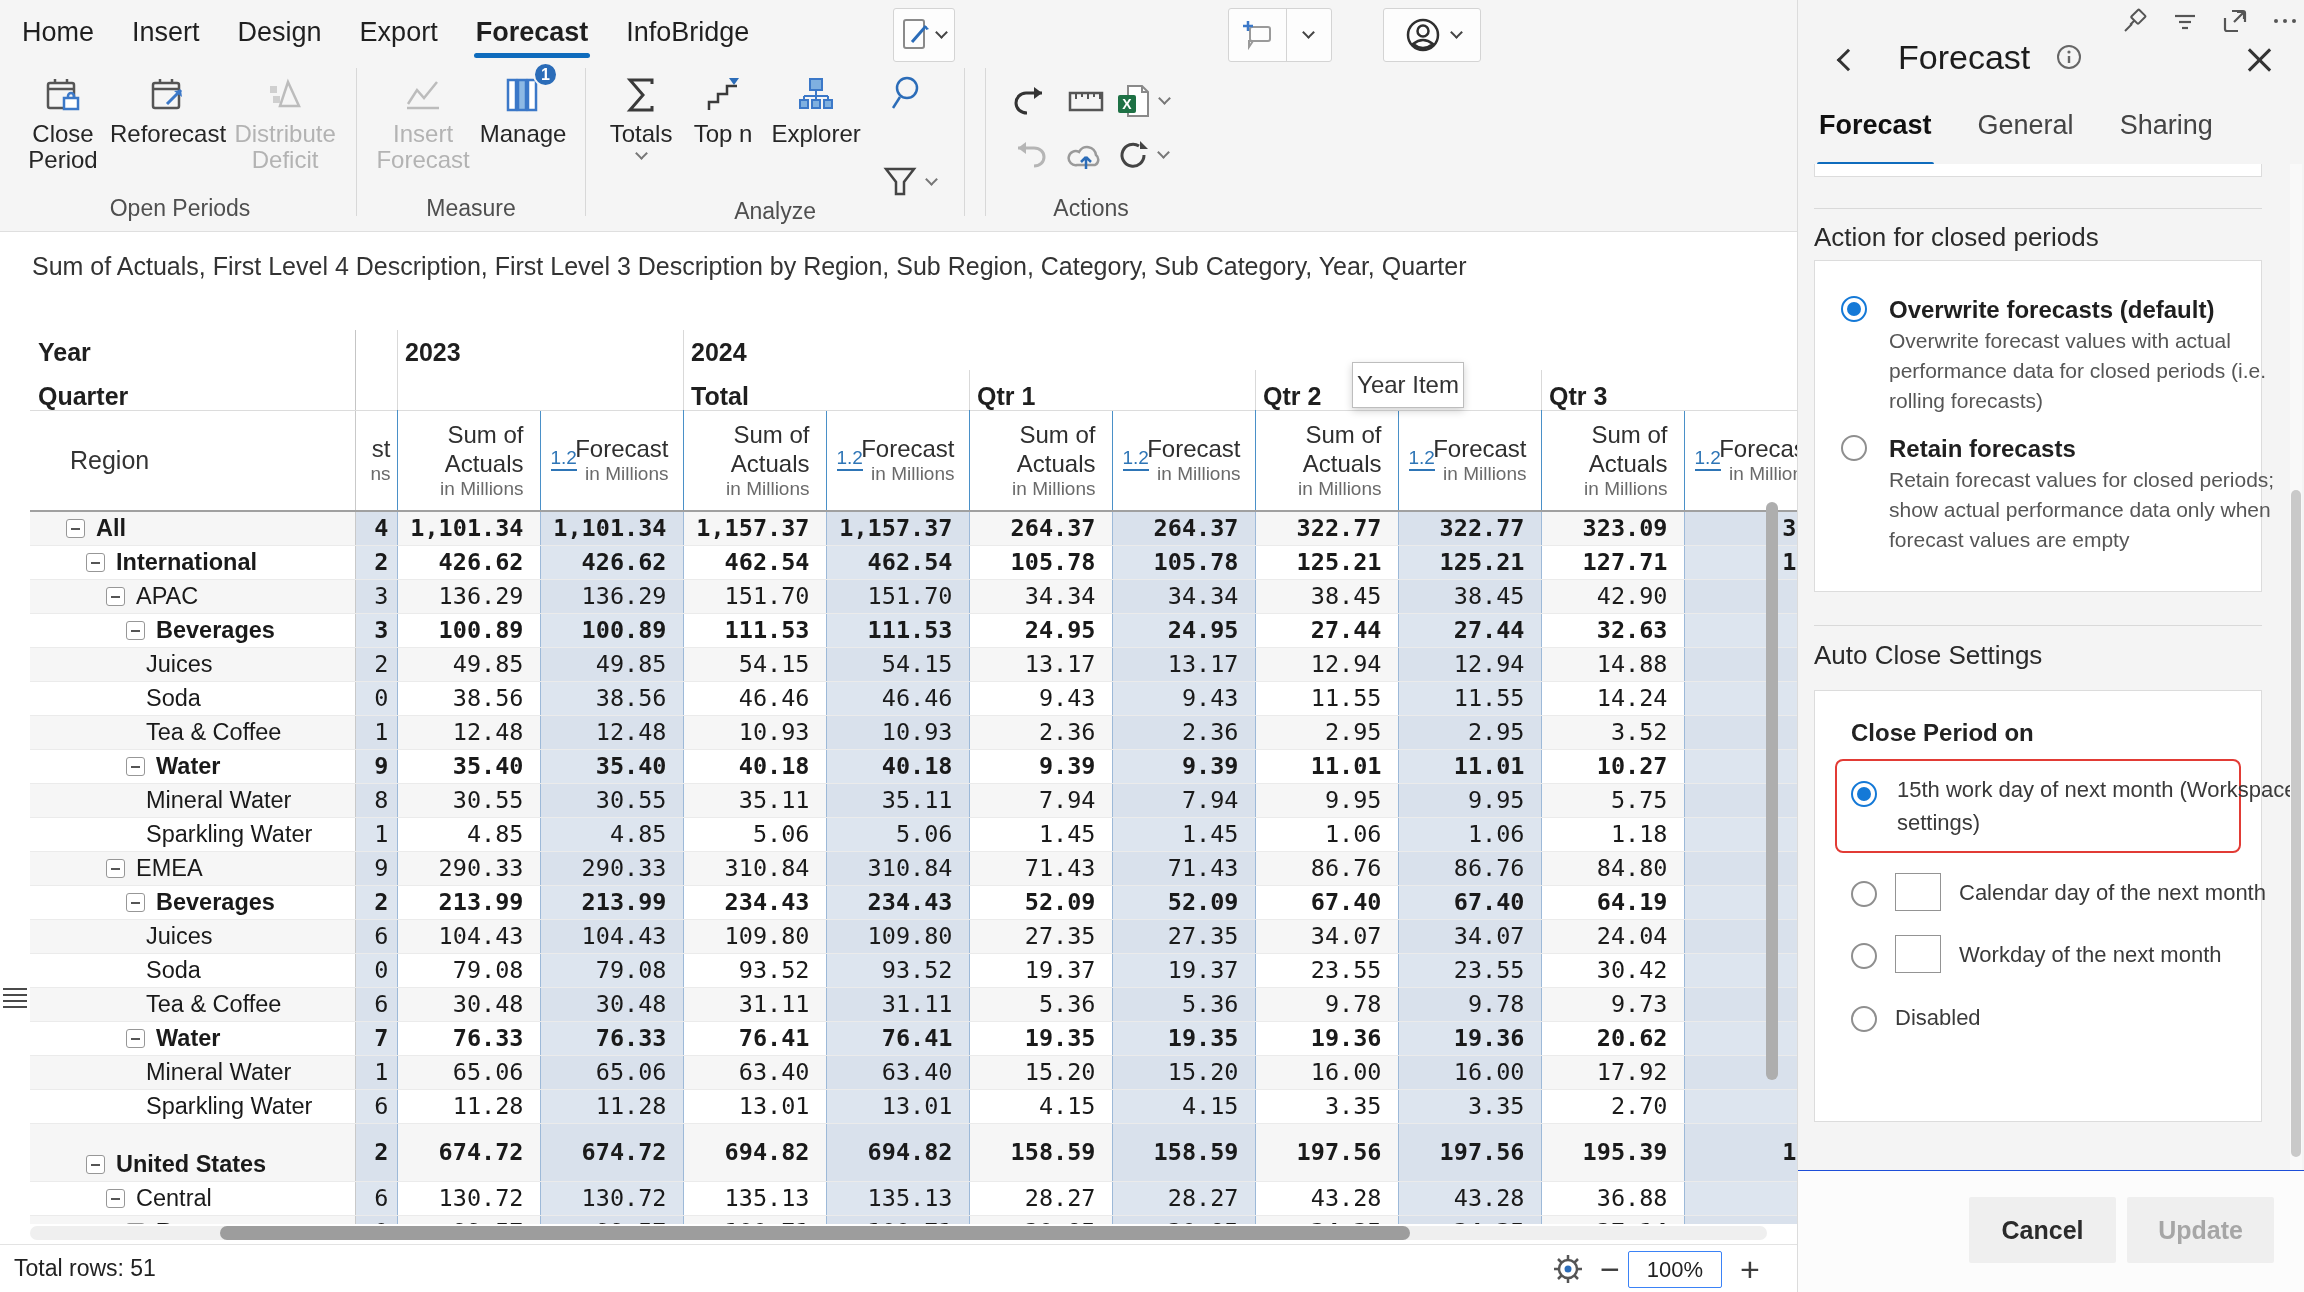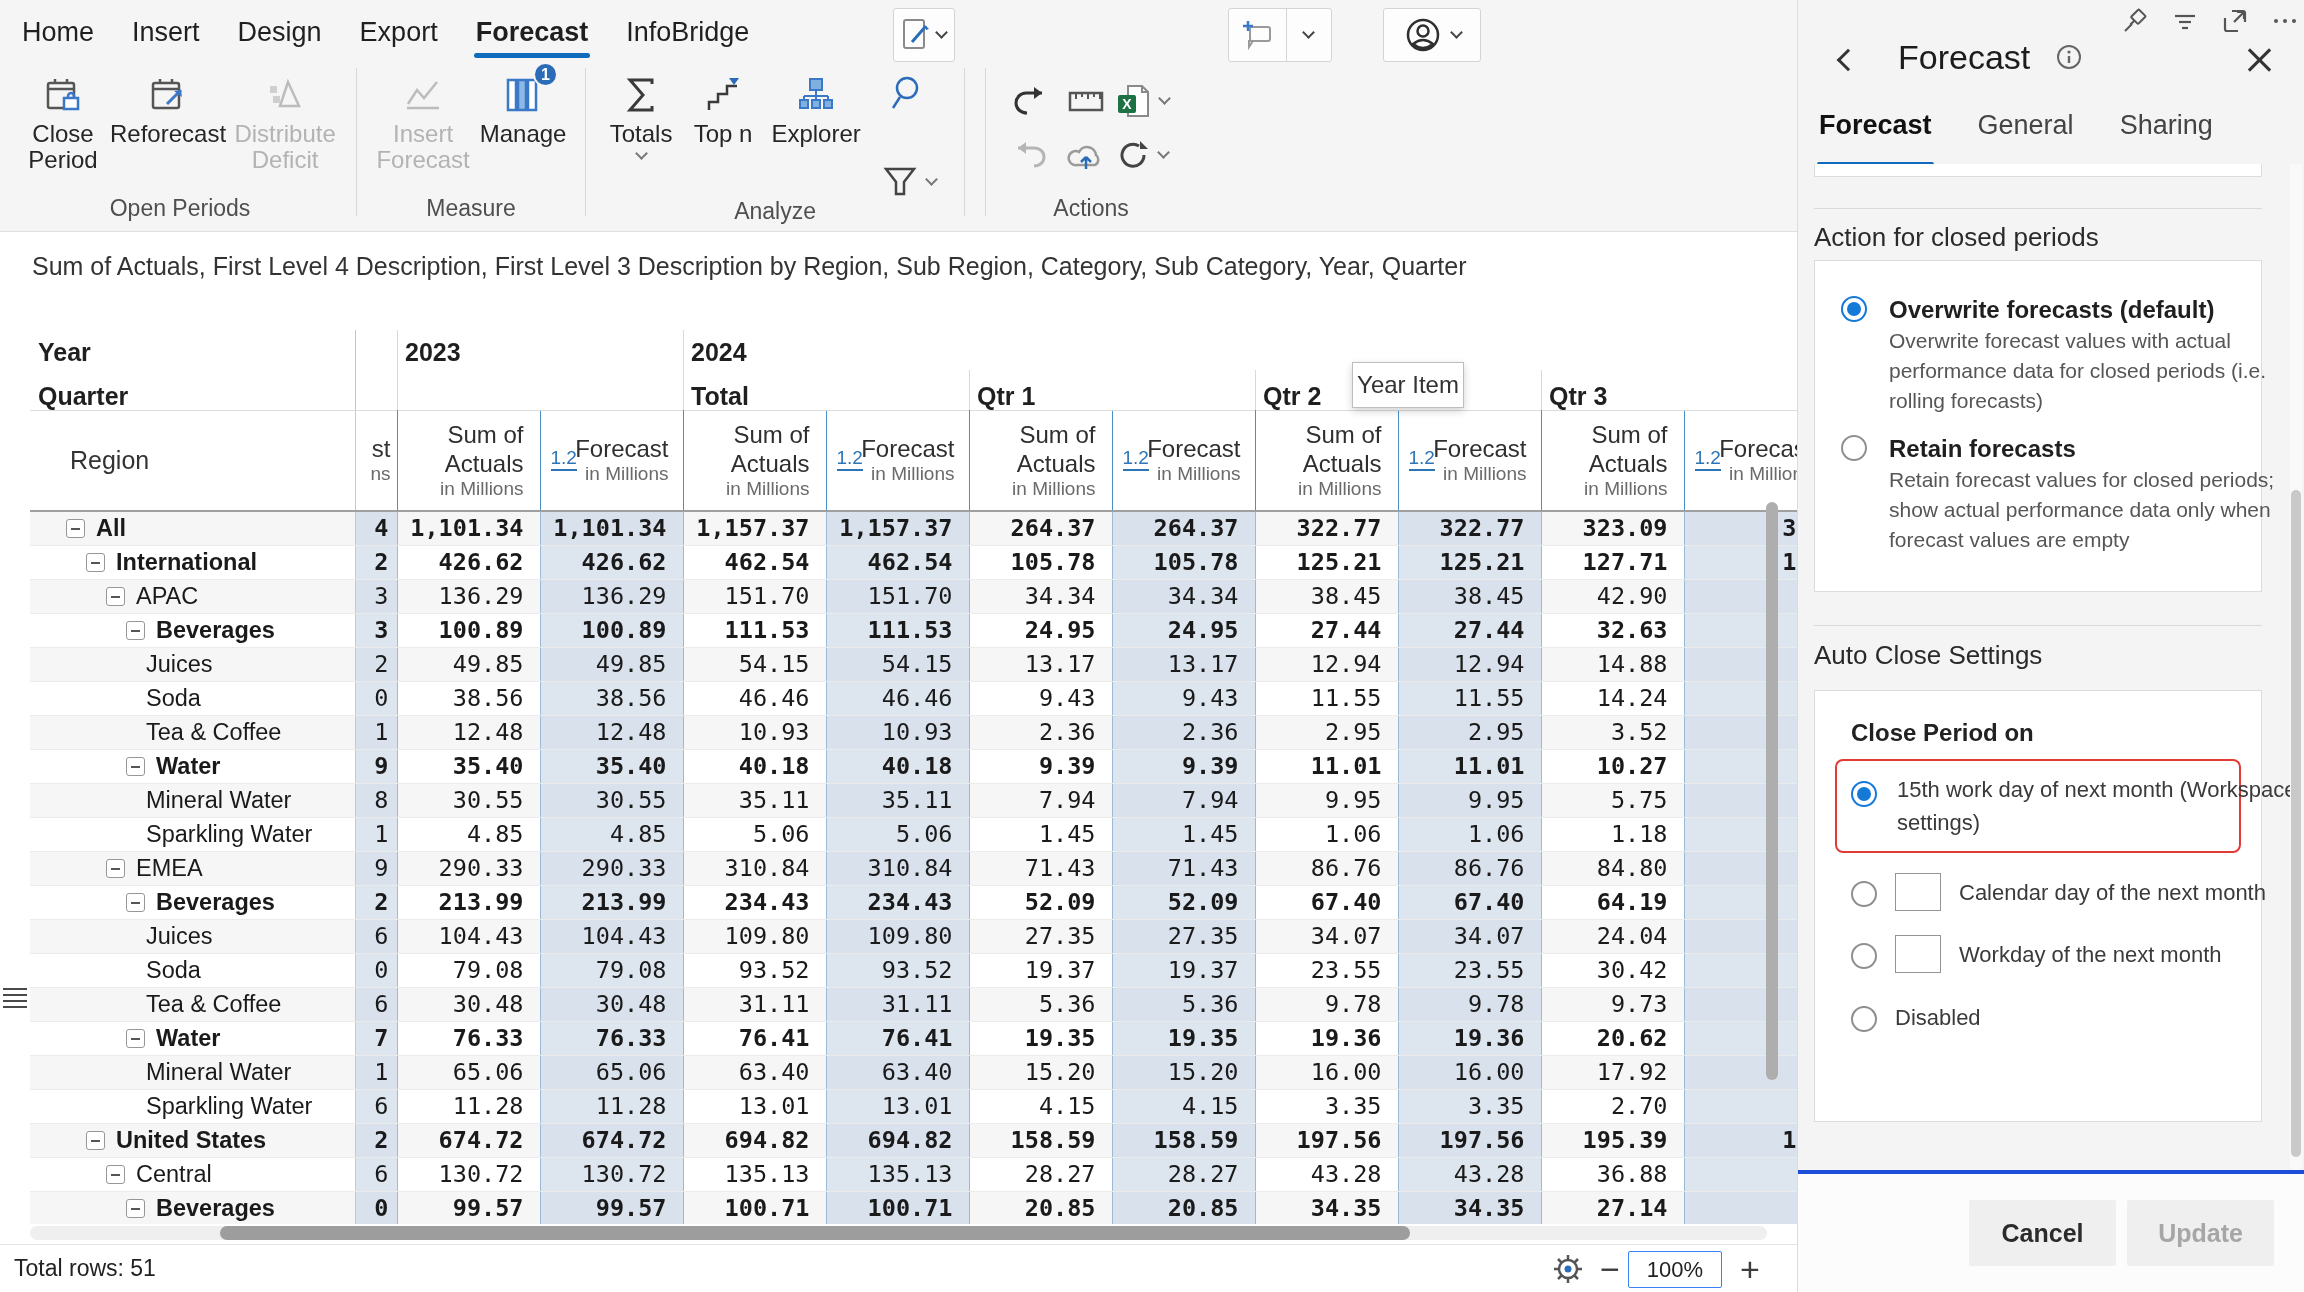--- a/index.html
+++ b/index.html
@@ -116,21 +116,21 @@
   .optlabel { font-size:24px; font-weight:700; color:#1f1f1f; line-height:33px; }
   .descline { font-size:21px; color:#565656; line-height:30px; white-space:nowrap; }
   .card2 { top:526px; height:432px; }
   .closeon { margin:28px 0 0 36px; font-size:24px; font-weight:700; color:#222; }
   .redbox { margin:12px 20px 0 20px; border:2px solid #e23b35; border-radius:8px; padding:12px 0 12px 14px; display:flex; gap:20px; align-items:flex-start; background:#fff; }
   .redbox .radio { margin-top:8px; }
   .optline { font-size:22px; color:#3a3a3a; line-height:33px; white-space:nowrap; }
   .optrow { display:flex; align-items:center; gap:18px; padding-left:36px; }
   .numinput { width:46px; height:38px; border:1px solid #949494; background:#fff; flex:none; }
   .checkbox { width:28px; height:28px; border:2px solid #4f4f4f; border-radius:3px; background:#fff; flex:none; }
-  .pfoot { position:absolute; left:0; bottom:0; width:100%; height:122px; background:#fcfcfc; border-top:4px solid #1d4ed8; }
+  .pfoot { position:absolute; left:0; bottom:0; width:100%; height:122px; background:#fcfcfc; border-top:1px solid #1d4ed8; }
   .fbtn { position:absolute; top:26px; width:147px; height:66px; background:#efefef; border:none; border-radius:2px; font-family:"Liberation Sans",sans-serif; font-size:25px; font-weight:700; color:#2b2b2b; }
   .fbtn.cancel { left:171px; }
   .fbtn.update { left:329px; color:#a6a6a6; }
   .vtrack { position:absolute; right:2px; top:0; bottom:0; width:12px; background:#f9f9f9; }
   .vthumb { position:absolute; left:1px; top:326px; width:10px; height:667px; background:#c9c9c9; border-radius:5px; }
   svg { display:block; }
 </style>
 </head>
 <body>
 
@@ -773,21 +773,21 @@
               <td class="num fc">13.01</td>
               <td class="num">4.15</td>
               <td class="num fc blueval">4.15</td>
               <td class="num">3.35</td>
               <td class="num fc blueval">3.35</td>
               <td class="num">2.70</td>
               <td class="num fc blueval"></td>
             </tr>
             <tr class="bold">
               <td class="lbl">
-                <div class="cellflex" style="padding-left: 56px;">
+                <div class="cellflex" style="padding-left: 56px; margin-top: 24px;">
                   <span class="exp"></span>
                   <span class="rl">United States</span>
                 </div>
               </td>
               <td class="num fc cut">2</td>
               <td class="num">674.72</td>
               <td class="num fc">674.72</td>
               <td class="num">694.82</td>
               <td class="num fc">694.82</td>
               <td class="num">158.59</td>

